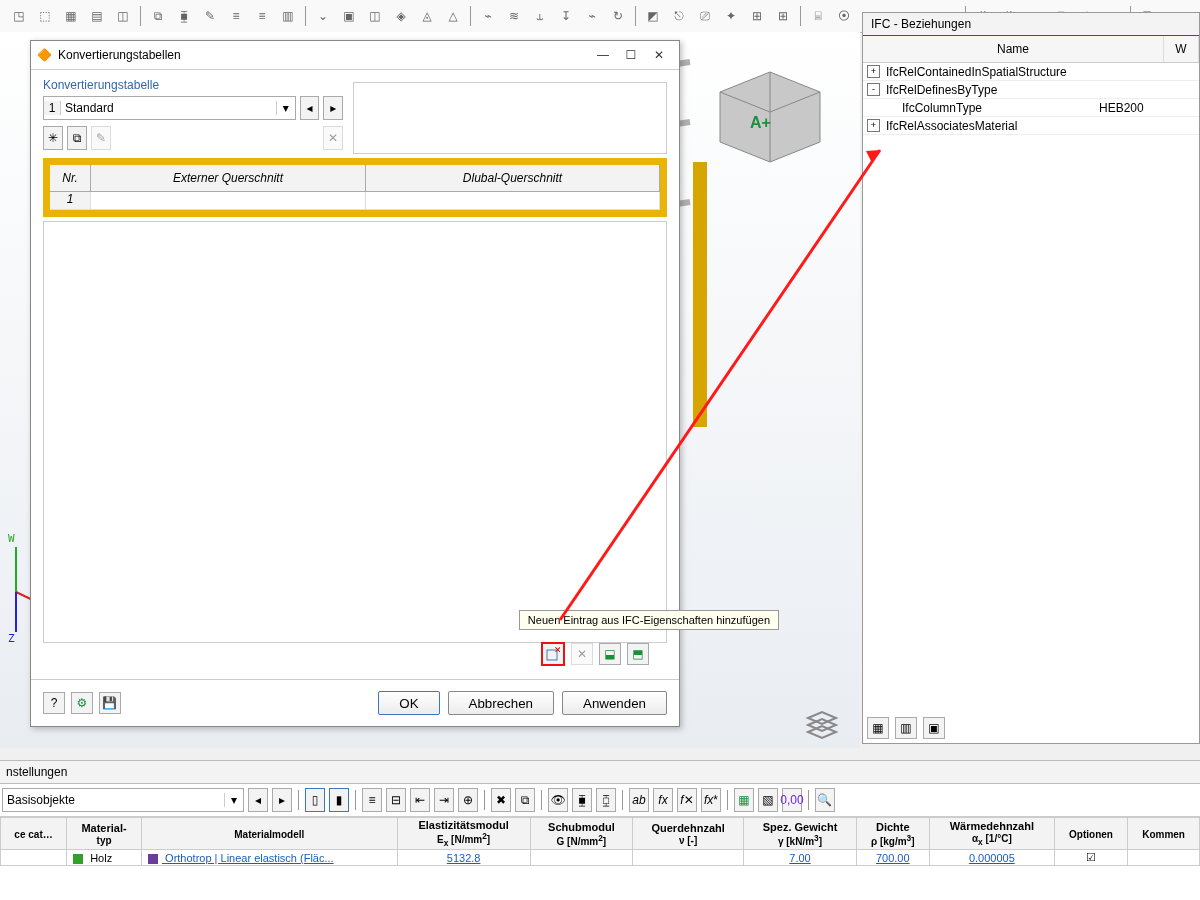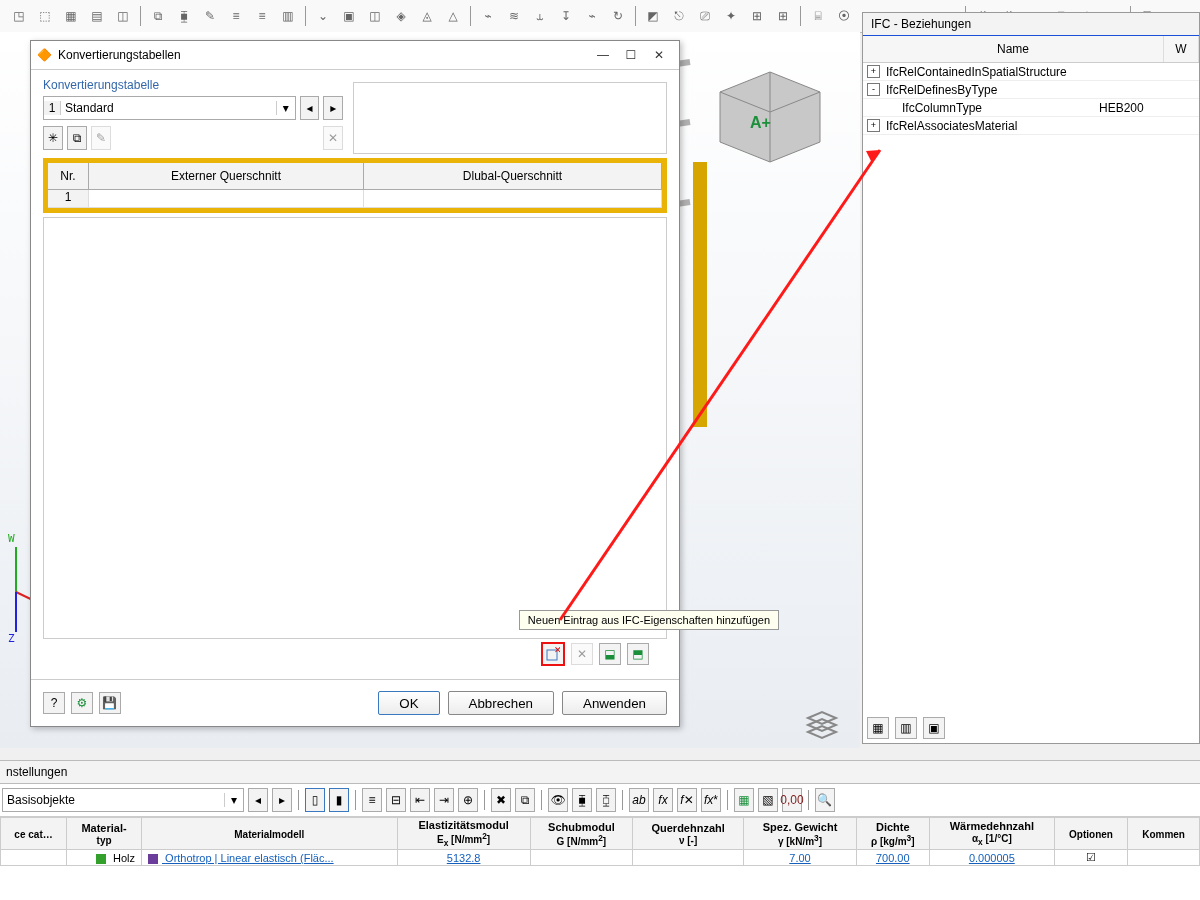--- a/index.html
+++ b/index.html
@@ -49,21 +49,21 @@
   .section-label{color:#3366aa;font-weight:500;margin-bottom:4px;}
   .combo-row{display:flex;gap:4px;align-items:center;margin-bottom:6px;}
   .combo{display:flex;border:1px solid #aaa;height:22px;width:256px;align-items:center;}
   .combo .idx{width:16px;text-align:center;border-right:1px solid #ccc;background:#f2f2f2;}
   .combo .txt{flex:1;padding:0 4px;}
   .combo .dd{width:18px;text-align:center;border-left:1px solid #ccc;}
   .mini{width:18px;height:22px;border:1px solid #aaa;display:flex;align-items:center;
         justify-content:center;background:#f3f3f3;}
   .row-icons{display:flex;gap:4px;margin-bottom:8px;}
   .row-icons .end{margin-left:auto;}
-  .grid{border:5px solid #eab308;}
+  .grid{border:7px solid #eab308;font-style:italic;}
   .grid .head{display:flex;background:#f3f3f3;border-bottom:1px solid #aaa;}
   .grid .head div{padding:6px 4px;text-align:center;border-right:1px solid #aaa;}
   .grid .row{display:flex;height:18px;}
   .grid .row div{border-right:1px solid #ddd;border-bottom:1px solid #ddd;padding:0 4px;
                  text-align:center;}
   .col-nr{width:32px;}
   .col-a{width:266px;}
   .col-b{flex:1;}
   .grid .row .col-nr{background:#f3f3f3;}
   .big-panel{border:1px solid #ccc;background:#fff;height:420px;margin-top:4px;}
@@ -353,21 +353,21 @@
         <i>ab</i>
       </div>
     <div class="mini">
         <i>fx</i>
       </div>
     <div class="mini"><i>f</i>✕</div>
     <div class="mini"><i>fx</i>*</div>
     <div class="tb-sep"></div>
     <div class="mini" style="color:#1a8f3a">▦</div>
     <div class="mini">▧</div>
-    <div class="mini" style="color:#7f1d1d">0,00</div>
+    <div class="mini" style="color:#6d28d9">0,00</div>
     <div class="tb-sep"></div>
     <div class="mini">🔍</div>
   </div>
   <table class="btmTbl">
     <thead>
         <tr id="btmHead">
           <th><span class="sub">ce cat…</span></th>
           <th>Material-<br><span class="sub">typ</span></th>
           <th><span class="sub">Materialmodell</span></th>
           <th>Elastizitätsmodul<br><span class="sub">E<sub>x</sub> [N/mm<sup>2</sup>]</span></th>
@@ -377,21 +377,21 @@
           <th>Dichte<br><span class="sub">ρ [kg/m<sup>3</sup>]</span></th>
           <th>Wärmedehnzahl<br><span class="sub">α<sub>x</sub> [1/°C]</span></th>
           <th><span class="sub">Optionen</span></th>
           <th><span class="sub">Kommen</span></th>
         </tr>
       </thead>
     <tbody>
       <tr>
         <td class="blue" style="text-align:left;">
           <span></span></td>
-        <td style="text-align:right;">
+        <td style="text-align:left;">
           <span class="swatch" id="swMat" style="background: rgb(51, 160, 44);"></span>
           <span>Holz</span></td>
         <td class="blue" style="text-align:left;">
           <span class="swatch" id="swModel" style="background: rgb(106, 61, 154);"></span>
           <span>Orthotrop | Linear elastisch (Fläc...</span></td>
         <td class="blue">5132.8</td>
         <td class="blue"></td>
         <td class="blue"></td>
         <td class="blue">7.00</td>
         <td class="blue">700.00</td>

